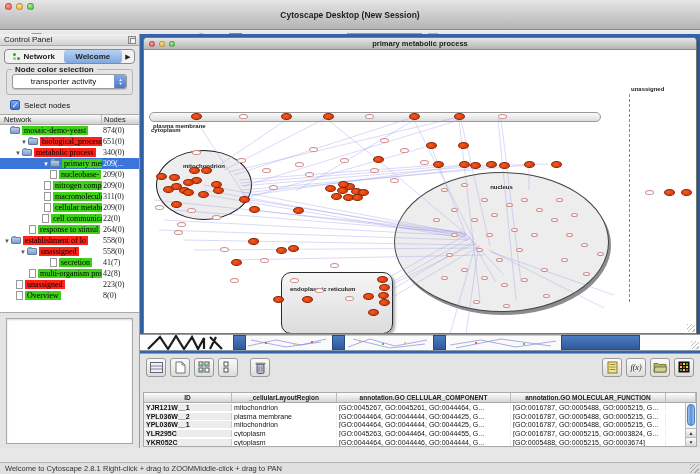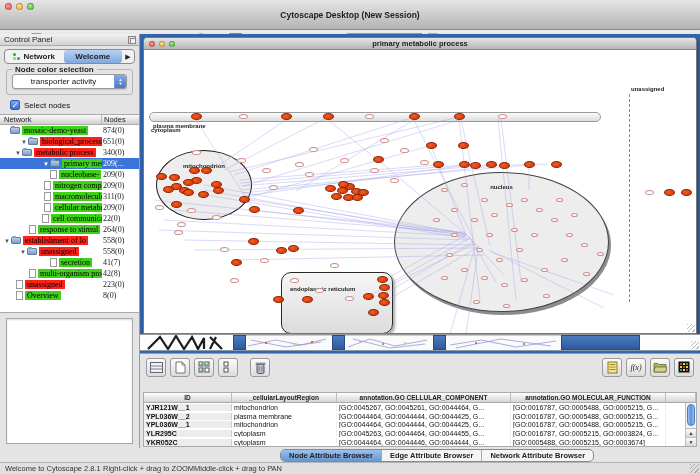--- a/index.html
+++ b/index.html
@@ -827,27 +827,20 @@
               <div class="sbtn up">▲</div>
               <div class="sbtn dn">▼</div>
             </div>
           </div>
         </div>
       </div>
 
     </div>
   </div>
 
-  <div class="attr-tabs">
-    <div class="atgroup">
-      <div class="atab active">Node Attribute Browser</div>
-      <div class="atab">Edge Attribute Browser</div>
-      <div class="atab">Network Attribute Browser</div>
-    </div>
-  </div>
 
   <div class="statusbar">
     <span class="st1">Welcome to Cytoscape 2.8.1</span>
     <span class="st2">Right-click + drag to ZOOM</span>
     <span class="st3">Middle-click + drag to PAN</span>
     <div class="appgrip"></div>
   </div>
 
 </div>
 

